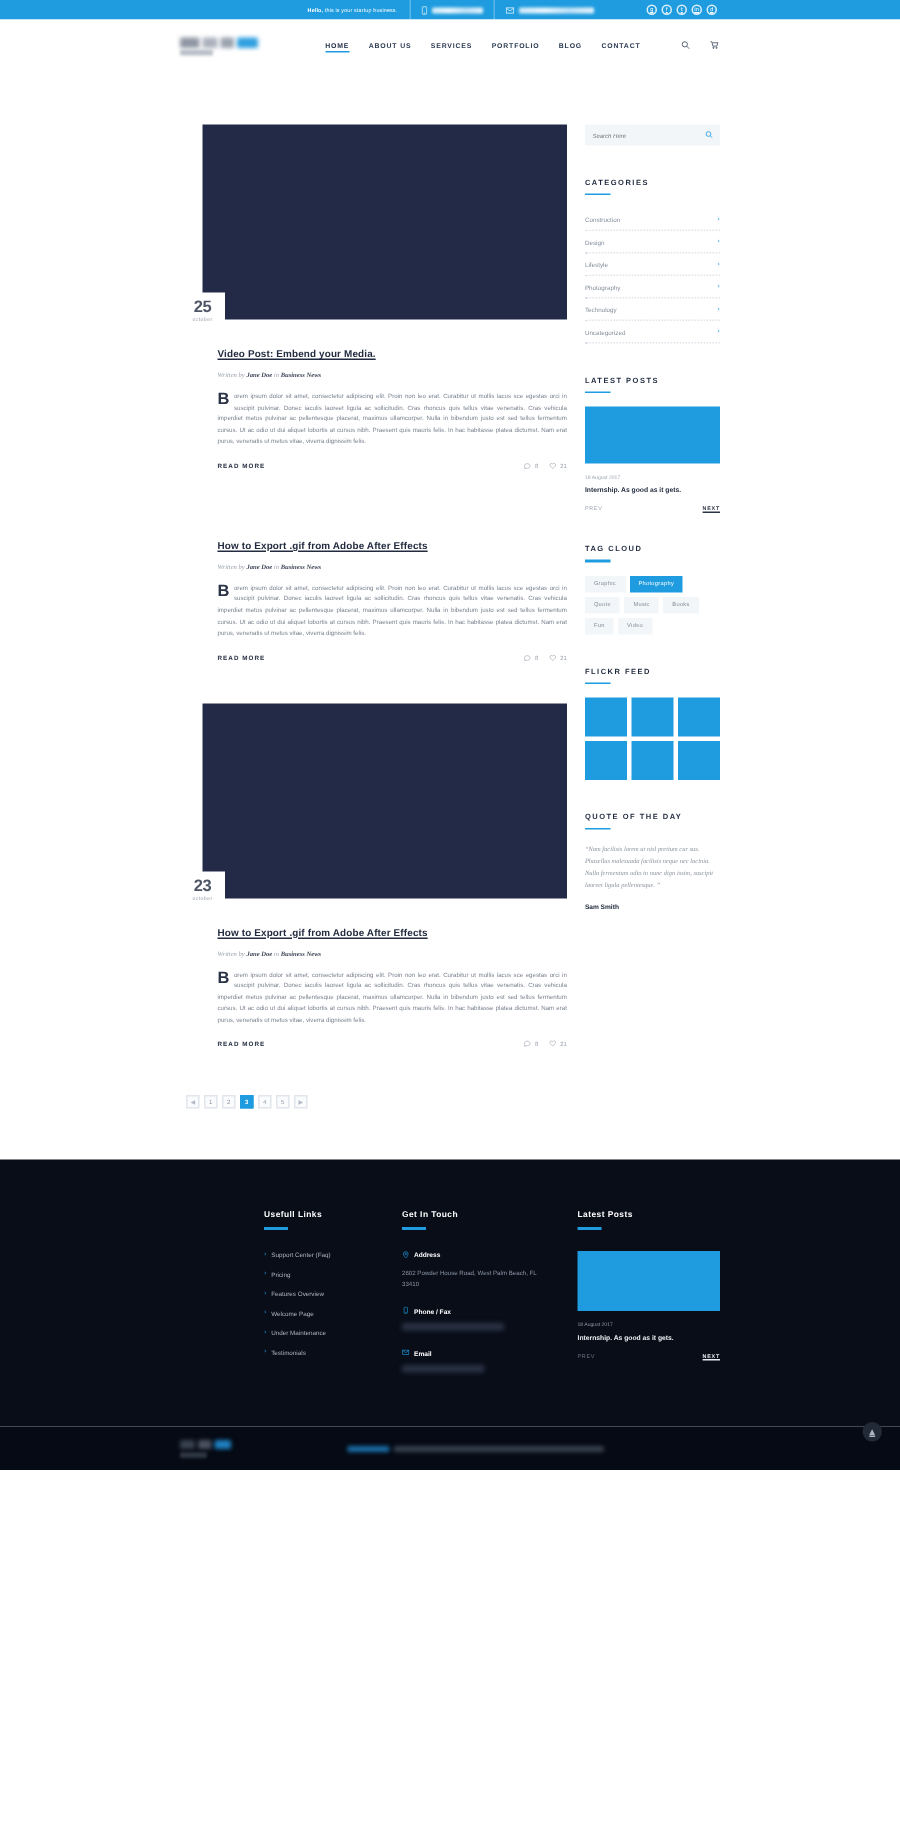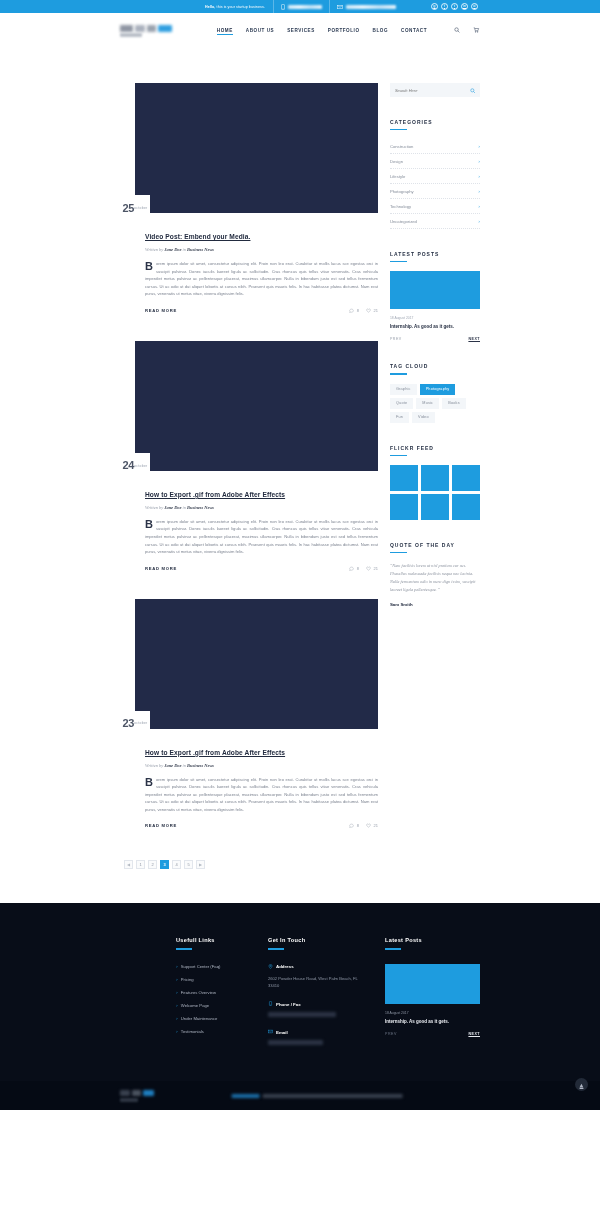--- a/index.html
+++ b/index.html
@@ -85,21 +85,21 @@
   .container { padding:34px 120px 0 120px; display:flex; gap:12px; align-items:flex-start; }
   .content { width:272px; }
   .sidebar { width:95px; padding-top:0; }
 
   
   .post { margin-bottom:28px; }
   .post-media { position:relative; }
   .post-thumb { height:130px; background:#222a48; margin-left:15px; }
   .date-badge {
     position:absolute; left:0; bottom:-8px; width:30px; height:26px; background:#fff;
-    display:flex; flex-direction:row; align-items:center; justify-content:center;
+    display:flex; flex-direction:column; align-items:center; justify-content:center;
     line-height:1;
     margin-top:23px;
   }
   .date-day { font-size:11px; font-weight:bold; color:#4d5566; letter-spacing:-.3px; }
   .date-mon { font-size:3.4px; color:#98a0ad; letter-spacing:.3px; margin-top:1px; }
   .post-body { padding:17px 0 0 25px; }
   .post-title { font-size:6.6px; font-weight:bold; color:#222b3f; letter-spacing:.1px; }
   .post-meta {
     font-family:"Liberation Serif", serif; font-style:italic; font-size:4.4px;
     color:#9aa1ad; margin-top:6px;
@@ -341,27 +341,20 @@
                     </svg>
                 </span>
                 <span>21</span>
               </span>
             </div>
           </div>
         </div>
       </article>
 
       <article class="post">
-        <div class="post-media">
-          <div class="post-thumb"></div>
-          <div class="date-badge">
-            <span class="date-day">24</span>
-            <span class="date-mon">october</span>
-          </div>
-        </div>
         <div class="post-body">
           <a href="#" class="post-title">How to Export .gif from Adobe After Effects</a>
           <div class="post-meta">
             <span>Written by </span><b>Jane Doe</b><span> in </span><b>Business News</b>
           </div>
           <div class="post-text">
             <span class="dropcap">B</span><span>orem ipsum dolor sit amet, consectetur adipiscing elit. Proin non leo erat. Curabitur ut mollis lacus sce egestas orci in suscipit pulvinar. Donec iaculis laoreet ligula ac sollicitudin. Cras rhoncus quis tellus vitae venenatis. Cras vehicula imperdiet metus pulvinar ac pellentesque placerat, maximus ullamcorper. Nulla in bibendum justo est sed tellus fermentum cursus. Ut ac odio ut dui aliquet lobortis at cursus nibh. Praesent quis mauris felis. In hac habitasse platea dictumst. Nam erat purus, venenatis ut metus vitae, viverra dignissim felis.</span>
           </div>
           <div class="post-foot">
             <a href="#" class="read-more">READ MORE</a>

